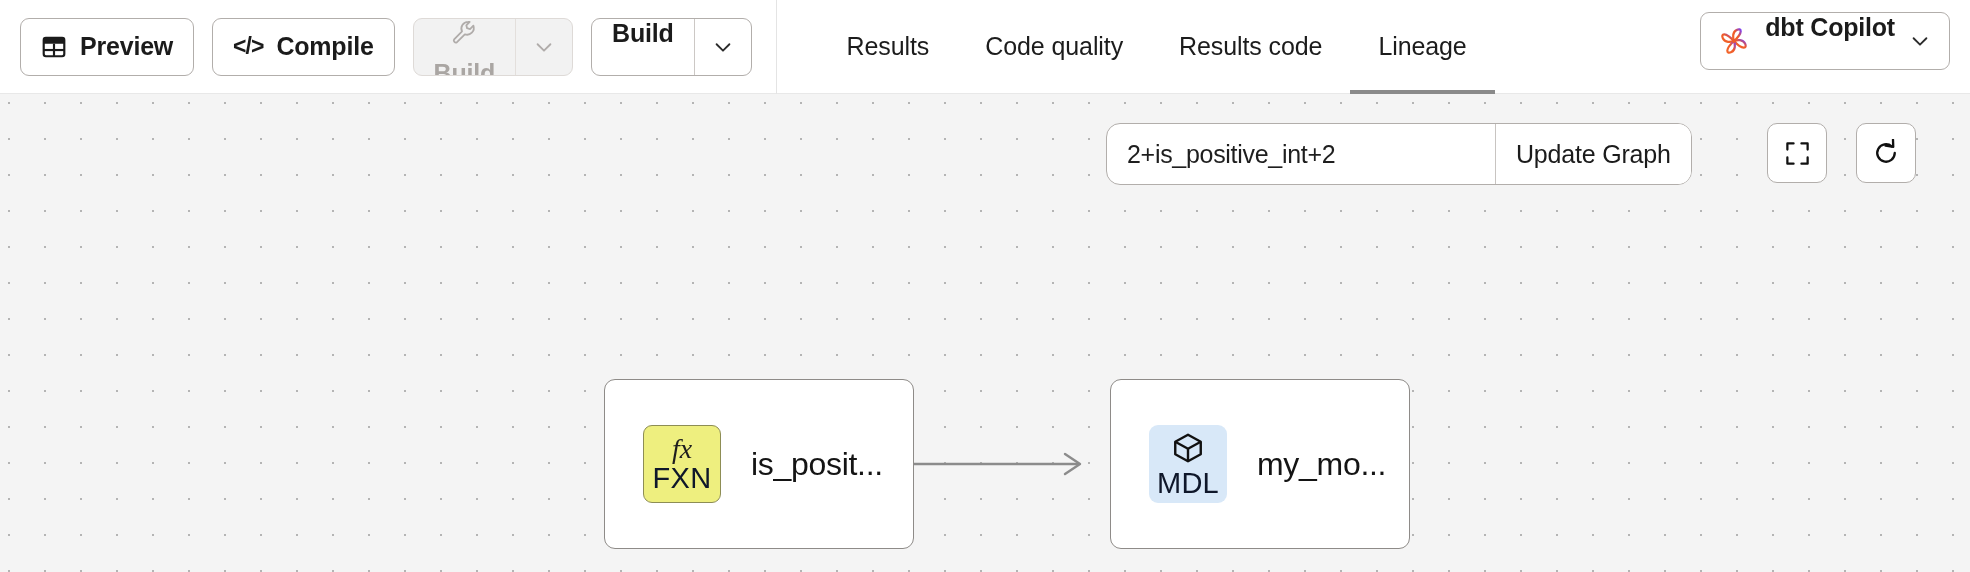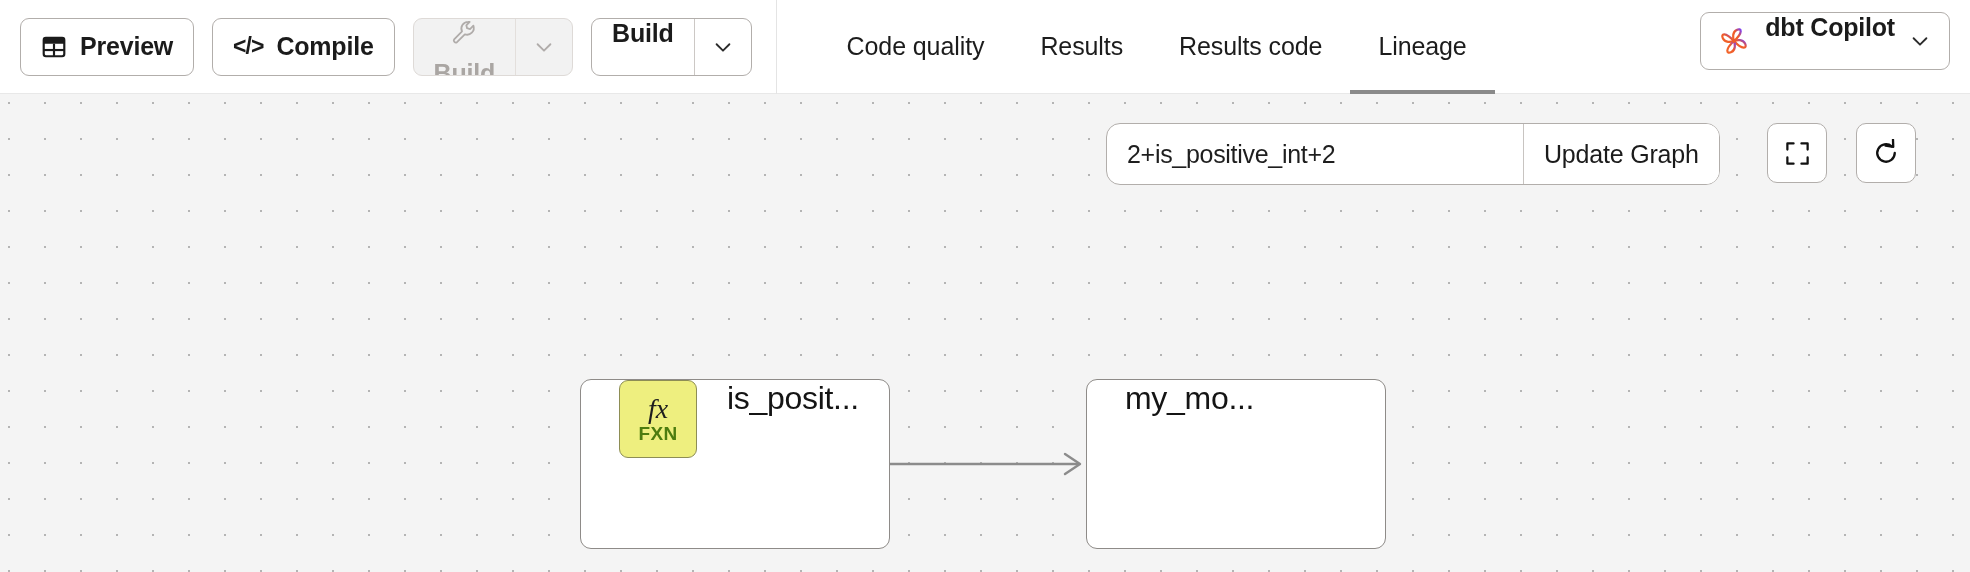--- a/index.html
+++ b/index.html
@@ -198,21 +198,20 @@
     border: none;
     border-left: 1px solid #c8c4c1;
     background: #ffffff;
     font-family: "Liberation Sans", sans-serif;
     font-size: 25px;
     color: #1b1b1b;
     padding: 0 20px;
     cursor: pointer;
     white-space: nowrap;
     letter-spacing: -0.2px;
-    margin-left: 28px;
   }
 
   .icon-btn {
     position: absolute;
     top: 29px;
     width: 60px;
     height: 60px;
     border: 1px solid #b2aeab;
     border-radius: 10px;
     background: #ffffff;
@@ -224,46 +223,48 @@
   .icon-btn.fit { left: 1767px; }
   .icon-btn.refresh { left: 1856px; }
 
   
   .node {
     position: absolute;
     background: #ffffff;
     border: 1px solid #8e8b88;
     border-radius: 11px;
     display: flex;
+    align-items: center;
     padding-left: 38px;
     gap: 30px;
     cursor: pointer;
+    margin-left: 24px;
   }
   .node.fxn  { left: 580px;  top: 285px; width: 310px; height: 170px; }
   .node.mdl  { left: 1086px; top: 285px; width: 300px; height: 170px; }
 
   .badge {
     width: 78px;
     height: 78px;
     border-radius: 9px;
     display: flex;
     flex-direction: column;
     align-items: center;
     justify-content: center;
     gap: 1px;
     flex: none;
   }
   .badge.yellow { background: #eeef7f; border: 1px solid #8d8d55; }
   .badge.blue   { background: #d8e8f8; }
 
   .badge .glyph { line-height: 1; }
   .badge .kind {
-    font-size: 19px;
-    font-weight: 700;
-    color: #4d7c0f;
+    font-size: 29px;
+    font-weight: 400;
+    color: #0f172a;
     letter-spacing: 0.3px;
     line-height: 1;
   }
   .badge .fx {
     font-size: 28px;
     font-style: italic;
     font-family: "Liberation Serif", serif;
     color: #1e1e1e;
     line-height: 1;
   }
@@ -333,24 +334,24 @@
             </svg>
           </span>
         </div>
       </div>
     </div>
 
     <div class="divider-vert"></div>
 
     <div class="tabs">
       <div class="tab">
+        <span>Results</span>
+      </div>
+      <div class="tab">
         <span>Code quality</span>
-      </div>
-      <div class="tab">
-        <span>Results</span>
       </div>
       <div class="tab">
         <span>Results code</span>
       </div>
       <div class="tab active">
         <span>Lineage</span>
       </div>
     </div>
 
     <div class="copilot">
@@ -419,17 +420,29 @@
 
     <div class="node fxn">
       <div class="badge yellow">
         <span class="fx">fx</span>
         <span class="kind">FXN</span>
       </div>
       <span class="node-label">is_posit...</span>
     </div>
 
     <div class="node mdl">
+      <div class="badge blue">
+        <span class="glyph">
+          <svg width="34" height="34" viewBox="0 0 24 24">
+            <g fill="none" stroke="#111" stroke-width="1.7" stroke-linejoin="round">
+              <path d="M12 2.6 21 7.6 21 16.4 12 21.4 3 16.4 3 7.6 Z"></path>
+              <path d="M3 7.6 12 12.5 21 7.6"></path>
+              <path d="M12 12.5 12 21.4"></path>
+            </g>
+          </svg>
+        </span>
+        <span class="kind">MDL</span>
+      </div>
       <span class="node-label">my_mo...</span>
     </div>
 
   </div>
 </div>
 
 </body></html>

